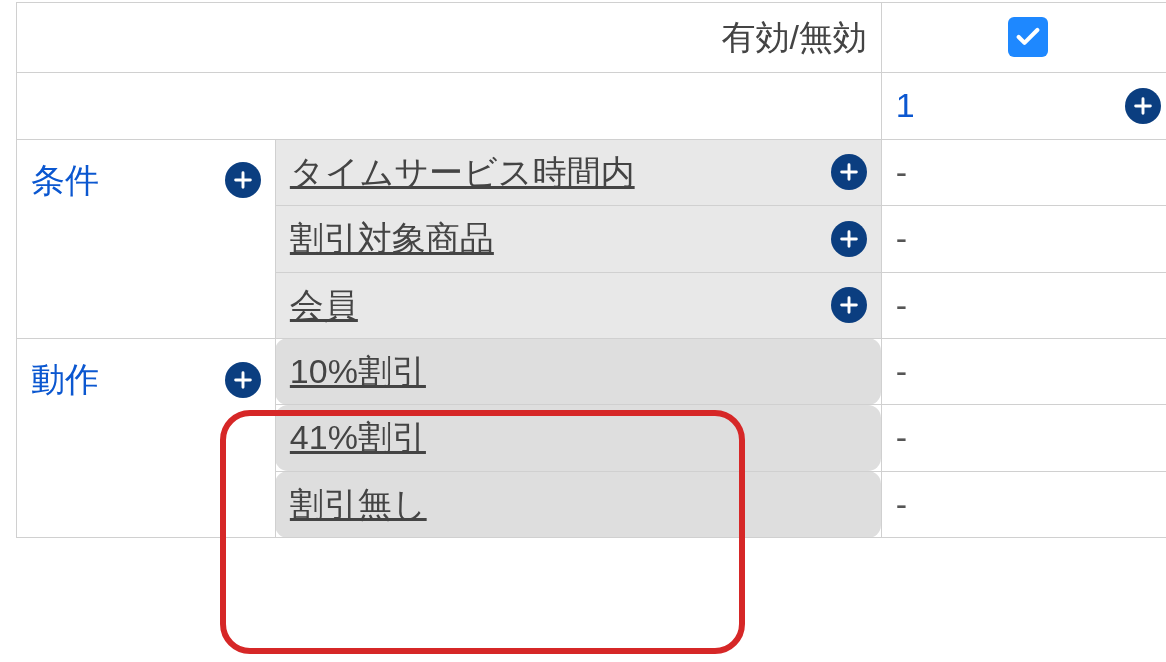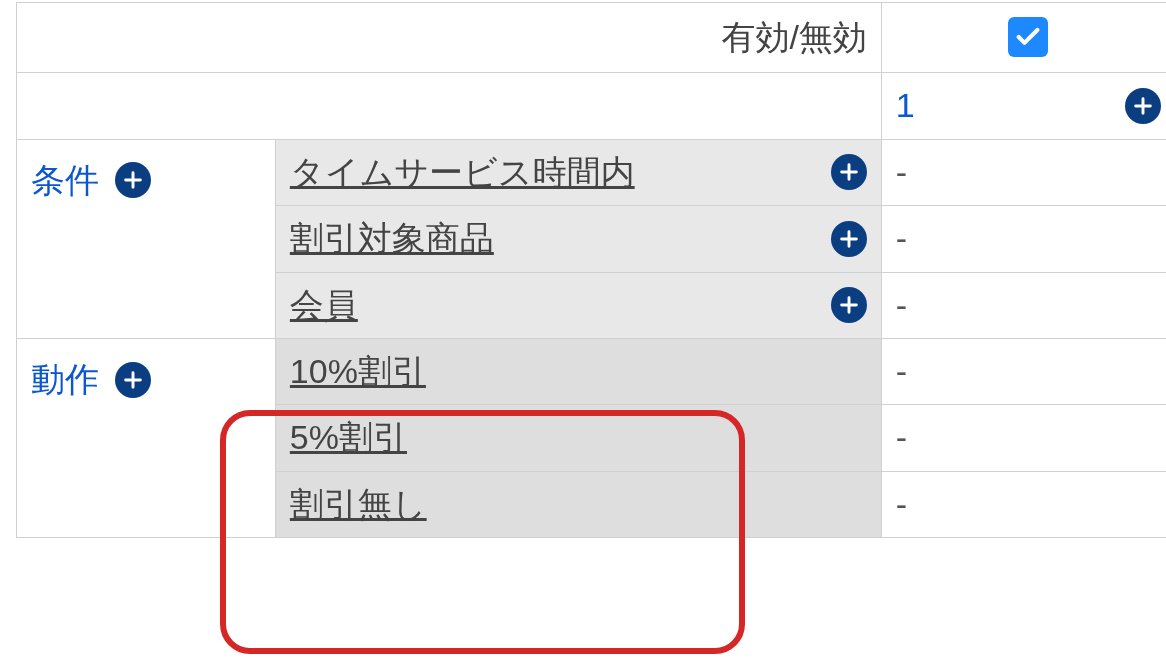--- a/index.html
+++ b/index.html
@@ -33,21 +33,21 @@
   
   .col-cat  { width: 220px; }
   .col-item { width: 515px; text-decoration: underline; }
   .col-rule { width: 250px; }
 
   .link-blue { color: #0b57d0; }
   .right { text-align: right; }
   .topalign { vertical-align: top !important; padding-top: 22px !important; }
 
   .gray-bg { background: #e8e8e8 !important; }
-  .gray-bg2 { background: #dedede !important; }
+  .gray-bg2 { background: #dedede !important; border-radius: 13px; }
 
   
   .plus-icon {
     display: inline-flex;
     align-items: center;
     justify-content: center;
     width: 36px; height: 36px;
     border-radius: 50%;
     background: #0b3e80;
     color: #fff;
@@ -82,20 +82,21 @@
   
   .highlight-box {
     position: absolute;
     border: 6px solid #d62727;
     border-radius: 30px;
     pointer-events: none;
   }
   .cat-cell-inner {
     display:flex;
     align-items:center;
+    justify-content:space-between;
     width:100%;
     gap:16px;
   }
 </style>
 </head>
 <body>
 
 <div class="wrap">
 
 <table class="dt">
@@ -197,21 +198,21 @@
     </td>
     <td class="col-item gray-bg2">
       <span>10%割引</span>
     </td>
     <td class="col-rule">
       <span class="dash">-</span>
     </td>
   </tr>
   <tr>
     <td class="col-item gray-bg2">
-      <span>5%割引</span>
+      <span>41%割引</span>
     </td>
     <td class="col-rule">
       <span class="dash">-</span>
     </td>
   </tr>
   <tr>
     <td class="col-item gray-bg2">
       <span>割引無し</span>
     </td>
     <td class="col-rule">

